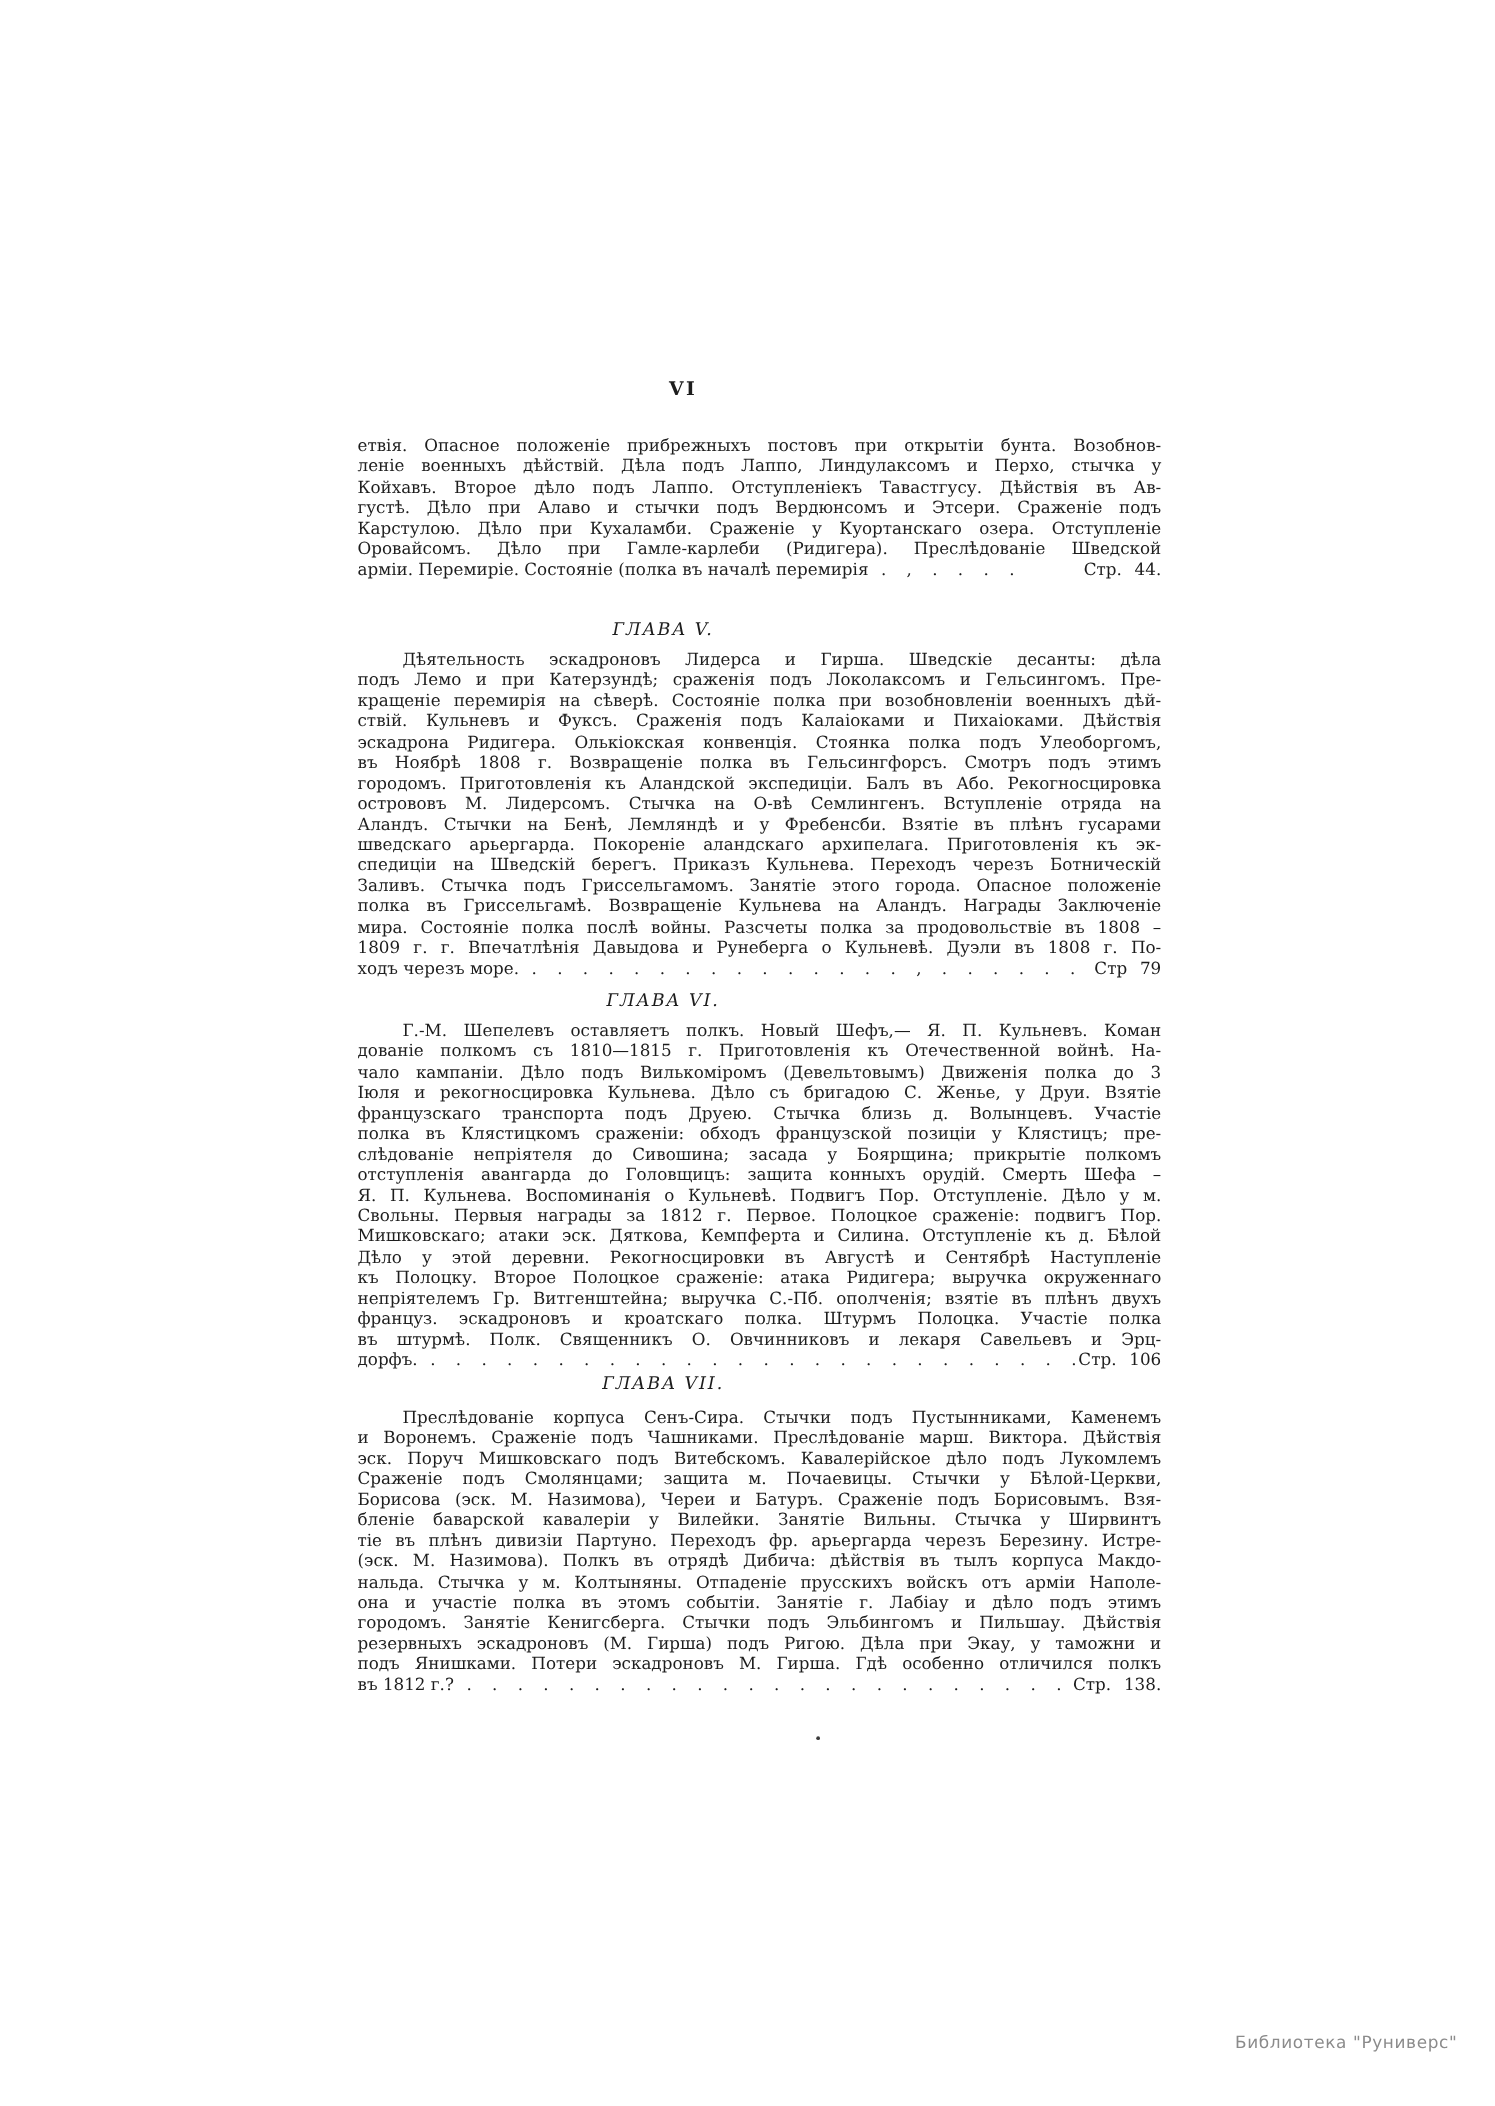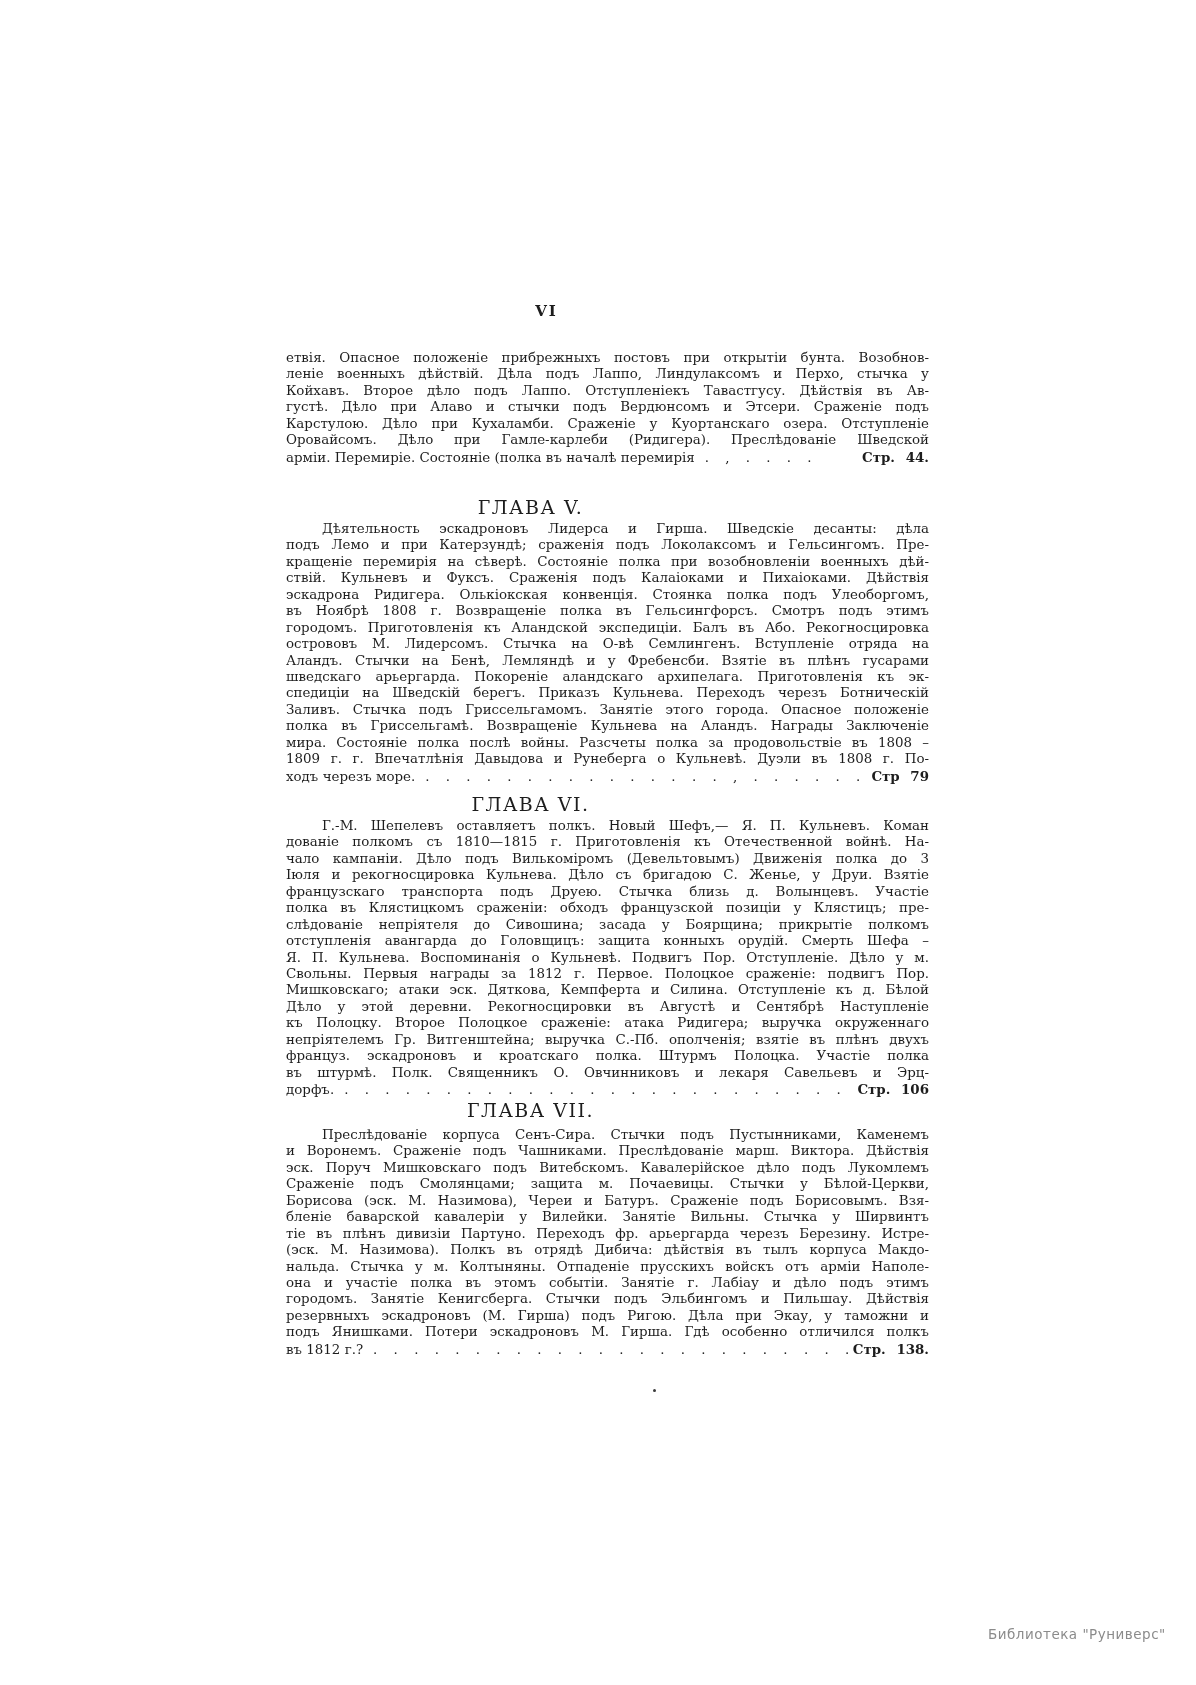--- a/index.html
+++ b/index.html
@@ -26,25 +26,25 @@
   .lastline{
     display:flex;align-items:baseline;
     font-size:13.4px;line-height:16.45px;height:16.45px;
   }
   .lastline .t{white-space:pre;}
   .lastline .leaders{
     flex:1;overflow:hidden;white-space:nowrap;
     letter-spacing:6px;padding-left:10px;padding-right:6px;
     font-size:13.4px;
   }
-  .lastline .ref{white-space:pre;font-weight:bold;word-spacing:6px;}
+  .lastline .ref{white-space:pre;font-weight:normal;word-spacing:6px;}
   .heading{
     position:absolute;left:262px;width:643px;box-sizing:border-box;
     padding-right:106px;text-align:center;
-    font-size:19px;letter-spacing:1.5px;font-weight:normal;
+    font-size:14px;letter-spacing:1.5px;font-weight:normal;font-style:italic;
   }
   .speck{
     position:absolute;left:653px;top:1389px;width:3px;height:3px;
     background:#3a3a3a;border-radius:50%;
   }
   .watermark{
     position:absolute;left:988px;top:1626px;
     font-family:"DejaVu Sans", sans-serif;
     font-size:13.5px;color:#8b8b8b;letter-spacing:0.5px;
   }

